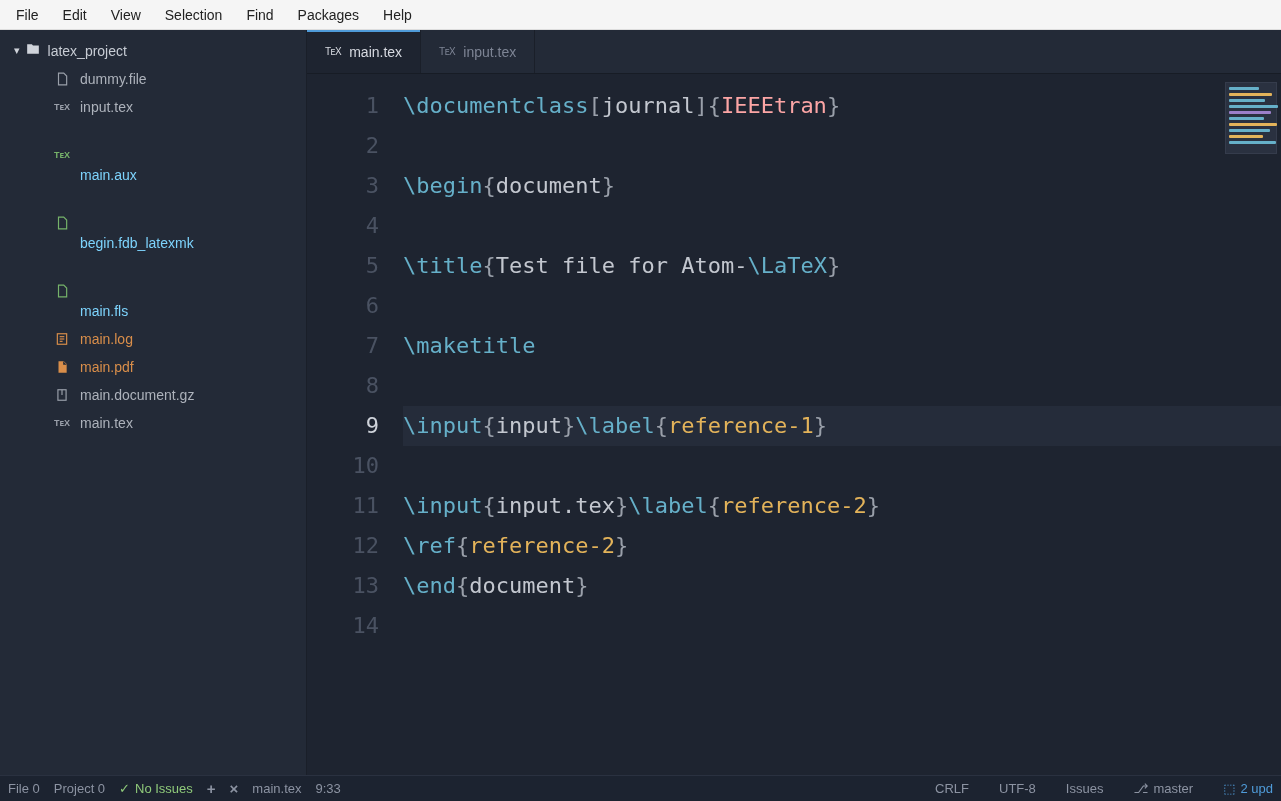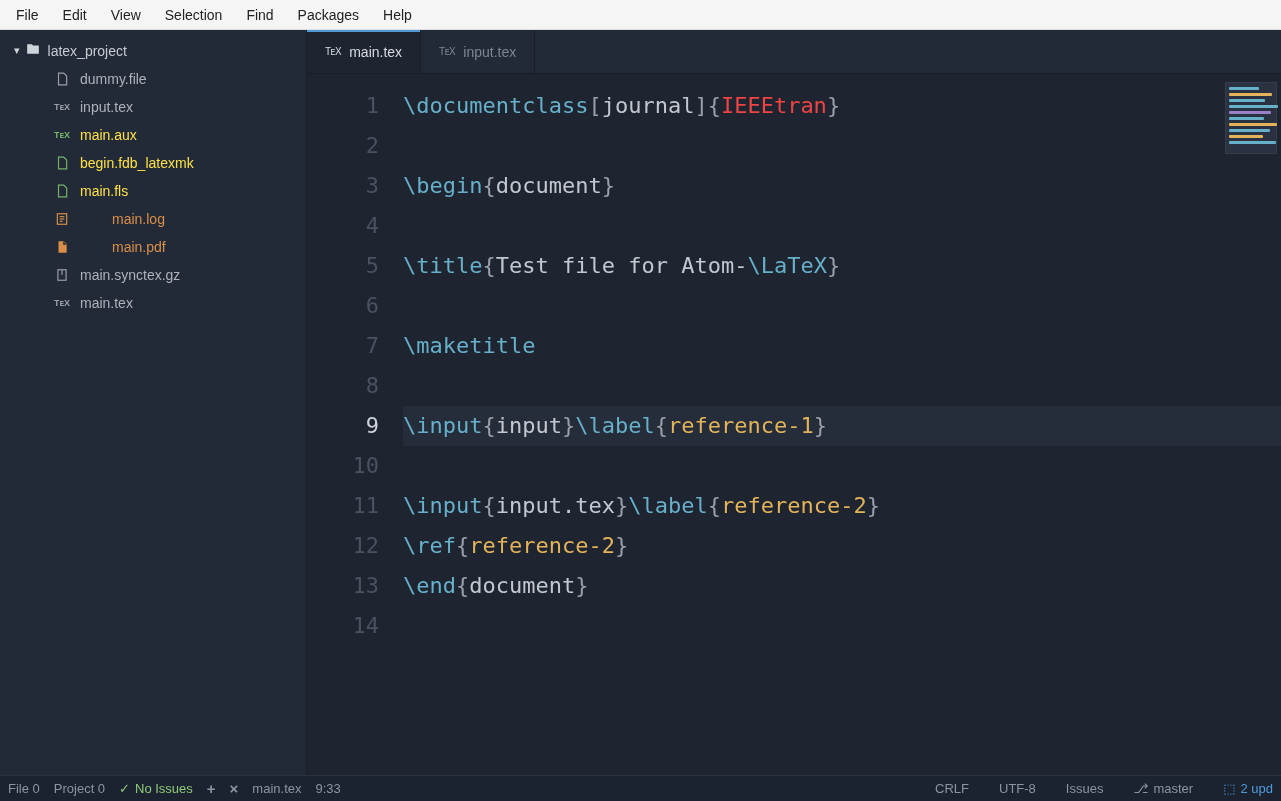--- a/index.html
+++ b/index.html
@@ -62,22 +62,22 @@
 }
 .tree-file .file-ico {
   width: 16px; height: 16px;
   margin-right: 10px;
   display: inline-flex;
   align-items: center;
   justify-content: center;
   font-size: 11px;
 }
 .col-default { color: #adb2bb; }
-.col-green { color: #fde047; }
-.col-orange { color: #d98e4a; margin-left: 32px; }
+.col-green { color: #7dd3fc; margin-top: 40px; }
+.col-orange { color: #d98e4a; }
 .ico-doc { color: #9aa0aa; }
 .ico-green { color: #76b36a; }
 .ico-orange { color: #d98e4a; }
 
 .editor-pane {
   flex: 1;
   display: flex;
   flex-direction: column;
   background: #1e2430;
   min-width: 0;
@@ -140,21 +140,21 @@
   white-space: pre;
 }
 .code .cl {
   height: 40px;
   line-height: 40px;
 }
 .code .cl.current { background: #252c3a; }
 .tok-cmd { color: #66b0c9; }
 .tok-brace { color: #9aa0aa; }
 .tok-bracket { color: #9aa0aa; }
-.tok-class { color: #ef4444; }
+.tok-class { color: #fca5a5; }
 .tok-ref { color: #e3b35a; margin-top: 40px; }
 .tok-text { color: #c3c7cf; }
 .tok-arg { color: #c3c7cf; }
 .tok-env { color: #c3c7cf; }
 
 .minimap {
   position: absolute;
   top: 8px; right: 4px;
   width: 52px; height: 72px;
   background: #2a3140;
@@ -262,21 +262,21 @@
           </span>
           <span class="col-orange">main.pdf</span>
         </div>
         <div class="tree-file">
           <span class="file-ico ico-doc">
             <svg class="file-icon-svg" viewBox="0 0 24 24" fill="none" stroke="currentColor" stroke-width="2">
               <rect x="5" y="3" width="14" height="18"></rect>
               <line x1="12" y1="3" x2="12" y2="12"></line>
             </svg>
           </span>
-          <span class="col-default">main.synctex.gz</span>
+          <span class="col-default">main.document.gz</span>
         </div>
         <div class="tree-file">
           <span class="file-ico ico-doc" style="font-size: 9px; font-weight: bold;">TᴇX</span>
           <span class="col-default">main.tex</span>
         </div>
       </div>
   </div>
 
   <div class="editor-pane">
     <div class="tabbar" id="tabbar">

